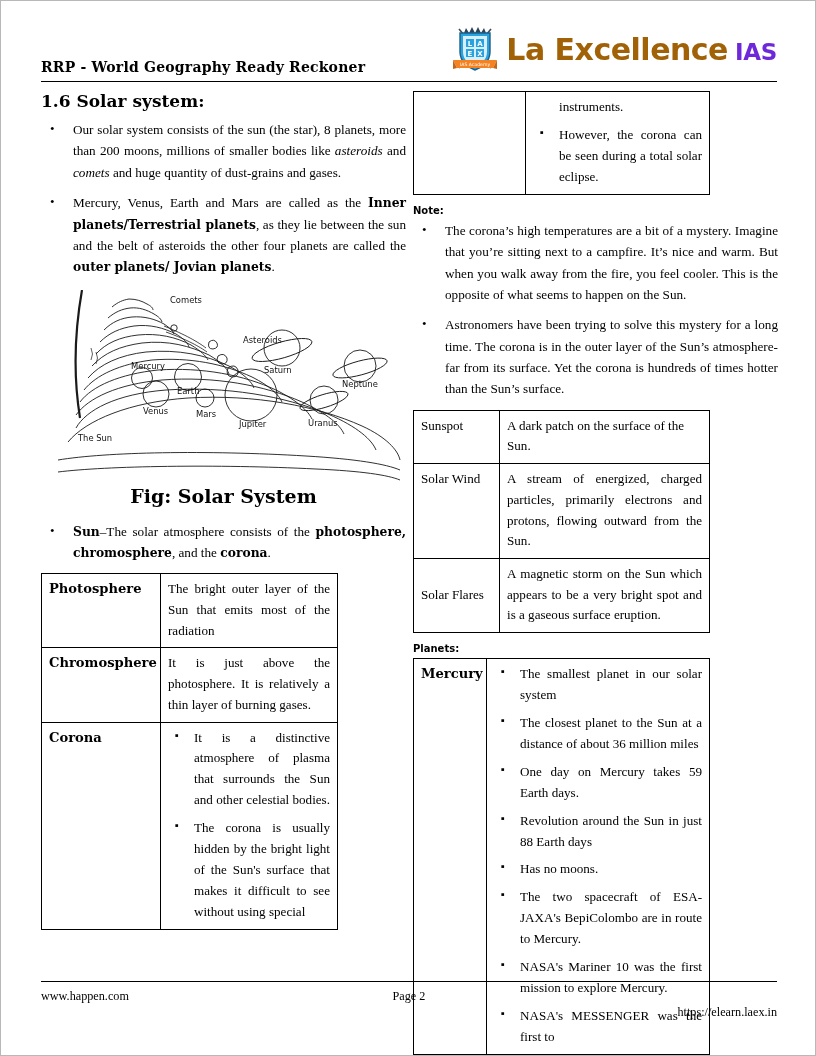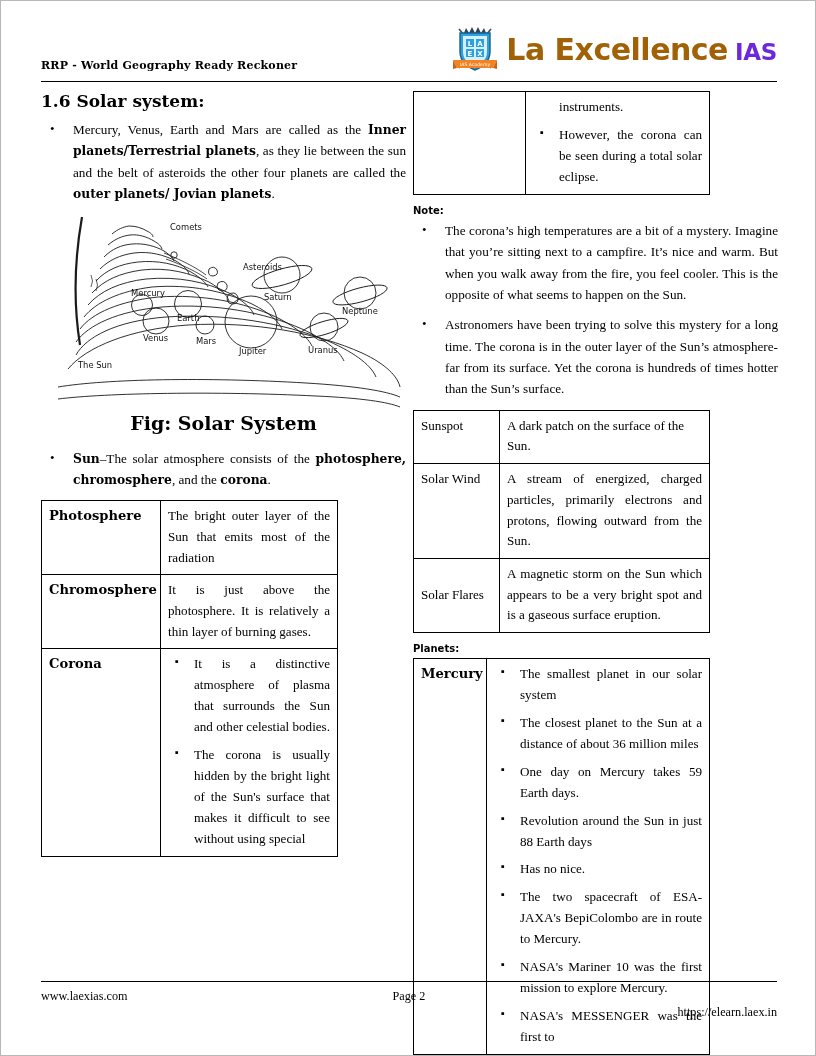--- a/index.html
+++ b/index.html
@@ -17,21 +17,21 @@
     overflow: hidden;
   }
 
   
   .header {
     position: absolute; left: 40px; top: 22px; width: 736px; height: 58px;
   }
   .hdr-title {
     position: absolute; left: 0; top: 36px;
     font-family: "DejaVu Serif", serif;
-    font-weight: bold; font-size: 11px; letter-spacing: 0.2px;
+    font-weight: bold; font-size: 14px; letter-spacing: 0.2px;
     white-space: nowrap;
   }
   .hdr-rule {
     position: absolute; left: 0; top: 58px; width: 736px;
     border-top: 1.6px solid #000;
   }
   .logo {
     position: absolute; right: 0; top: 0; height: 54px;
     display: flex; align-items: center; gap: 6px;
   }
@@ -182,20 +182,21 @@
     </div>
 
     <div class="hdr-rule"></div>
   </div>
 
   <div class="col-left">
 
     <h2 class="sec">1.6 Solar system:</h2>
 
     <ul class="bl">
+      <li><span><span>Our solar system consists of the sun (the star), 8 planets, more than 200 moons, millions of smaller bodies like </span><i>asteroids</i><span> and </span><i>comets</i><span> and huge quantity of dust-grains and gases.</span></span></li>
       <li><span><span>Mercury, Venus, Earth and Mars are called as the </span><b style="font-family: &quot;DejaVu Serif&quot;, serif; font-size: 12.3px;">Inner planets/Terrestrial planets</b><span>, as they lie between the sun and the belt of asteroids the other four planets are called the </span><b style="font-family: &quot;DejaVu Serif&quot;, serif; font-size: 12.3px;">outer planets/ Jovian planets</b><span>.</span></span></li>
     </ul>
 
     <div class="figure">
       <svg width="355" height="195" viewBox="0 0 355 195">
         <g fill="none" stroke="#1a1a1a" stroke-width="0.9">
 
           <path d="M36 0 C30 34 26 78 34 128" stroke-width="2.2"></path>
 
           <path d="M30 138 C40 120 70 104 120 100 C180 96 238 106 282 124 C312 137 326 150 330 160"></path>
@@ -334,34 +335,34 @@
     <table class="doc">
       <tbody>
           <tr>
         <td class="lbl-b" style="width:73px;">Mercury</td>
         <td>
           <ul class="tb">
             <li>The smallest planet in our solar system</li>
             <li>The closest planet to the Sun at a distance of about 36 million miles</li>
             <li>One day on Mercury takes 59 Earth days.</li>
             <li>Revolution around the Sun in just 88 Earth days</li>
-            <li>Has no nice.</li>
+            <li>Has no moons.</li>
             <li>The two spacecraft of ESA-JAXA's BepiColombo are in route to Mercury.</li>
             <li>NASA's Mariner 10 was the first mission to explore Mercury.</li>
             <li>NASA's MESSENGER was the first to</li>
           </ul>
         </td>
       </tr>
     </tbody>
       </table>
 
   </div>
 
   <div class="footer">
     <div class="ftr-rule"></div>
     <div class="ftr-row">
-      <span class="ftr-l">www.laexias.com</span>
+      <span class="ftr-l">www.happen.com</span>
       <span class="ftr-c">Page 2</span>
       <span class="ftr-r">https://elearn.laex.in</span>
     </div>
   </div>
 
 </div>
 
 </body></html>

